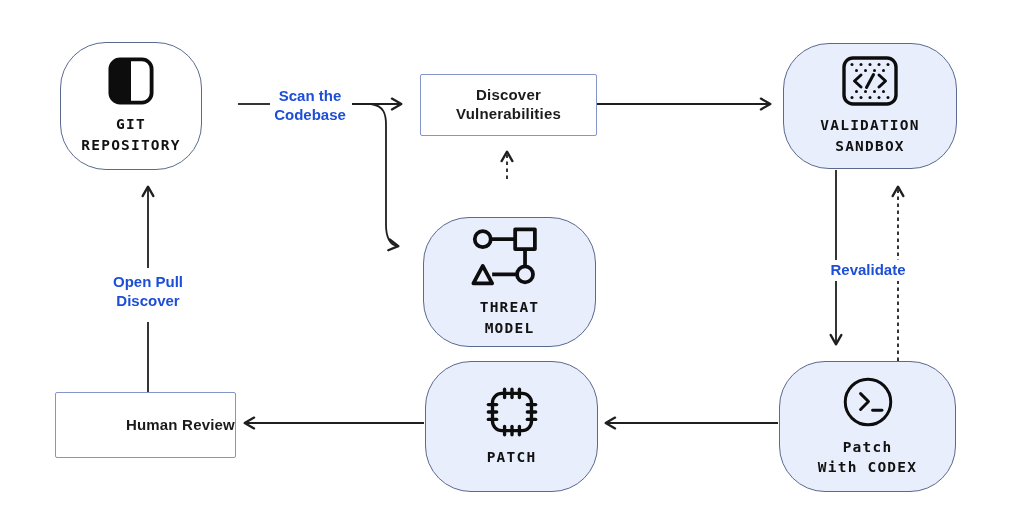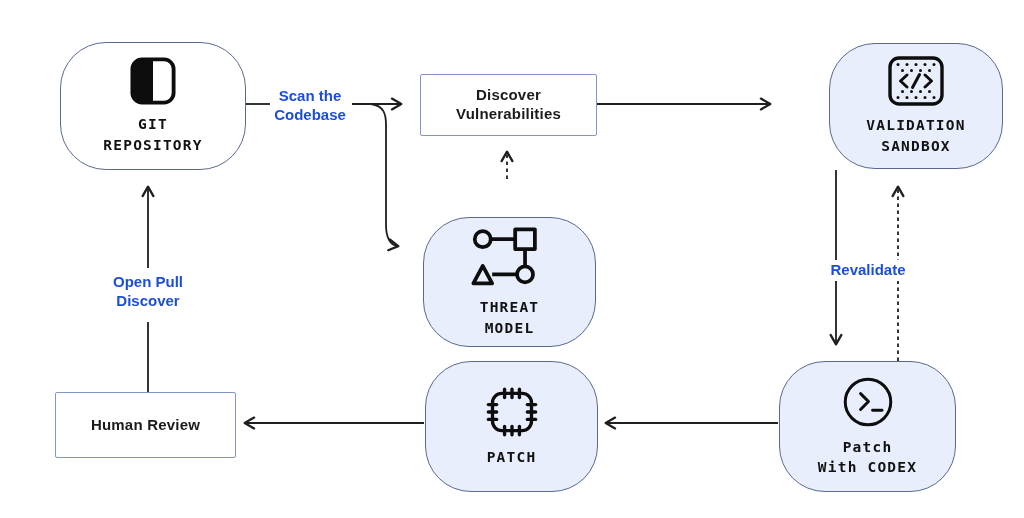--- a/index.html
+++ b/index.html
@@ -47,21 +47,21 @@
       <path d="M597,104 L769,104" marker-end="url(#ah)"></path>
       <path d="M836,170 L836,343" marker-end="url(#ah)"></path>
       <path d="M898,361 L898,188" stroke-dasharray="3.5 3.5" marker-end="url(#ah)"></path>
       <path d="M778,423 L607,423" marker-end="url(#ah)"></path>
       <path d="M424,423 L246,423" marker-end="url(#ah)"></path>
       <path d="M148,392 L148,322"></path>
       <path d="M148,268 L148,188" marker-end="url(#ah)"></path>
     </g>
   </svg>
 
-  <div class="node pill white" style="left:60px;top:42px;width:186px;height:128px;">
+  <div class="node pill white" style="left:60px;top:42px;width:142px;height:128px;">
     <span class="icon-wrap">
       <svg width="46" height="48" viewBox="0 0 48 50">
         <rect x="2.5" y="2.5" width="43" height="45" rx="10" fill="#ffffff" stroke="#0d0d0d" stroke-width="4"></rect>
         <path d="M12.5 2.5 h11.5 v45 H12.5 a10 10 0 0 1 -10 -10 v-25 a10 10 0 0 1 10 -10 z" fill="#0d0d0d"></path>
       </svg>
     </span>
     <div class="mono-label">
       <div>GIT</div>
       <div>REPOSITORY</div>
     </div>
@@ -92,21 +92,21 @@
           <line x1="23" y1="51.5" x2="49.5" y2="51.5"></line>
         </g>
       </svg>
     </span>
     <div class="mono-label">
       <div>THREAT</div>
       <div>MODEL</div>
     </div>
   </div>
 
-  <div class="node pill" style="left:829px;top:43px;width:174px;height:126px;">
+  <div class="node pill" style="left:783px;top:43px;width:174px;height:126px;">
     <span class="icon-wrap">
       <svg width="56" height="50" viewBox="0 0 56 50">
         <rect x="2" y="2" width="52" height="46" rx="9" fill="none" stroke="#0d0d0d" stroke-width="3.4"></rect>
         <g fill="#0d0d0d">
           <circle cx="10" cy="8.5" r="1.5"></circle>
             <circle cx="19" cy="8.5" r="1.5"></circle>
             <circle cx="28" cy="8.5" r="1.5"></circle>
             <circle cx="37" cy="8.5" r="1.5"></circle>
             <circle cx="46" cy="8.5" r="1.5"></circle>
           <circle cx="14.5" cy="14.5" r="1.5"></circle>
@@ -174,21 +174,21 @@
             <line x1="47.5" y1="28" x2="56.5" y2="28"></line>
             <line x1="47.5" y1="36" x2="56.5" y2="36"></line>
         </g>
       </svg>
     </span>
     <div class="mono-label">
       <div>PATCH</div>
     </div>
   </div>
 
-  <div class="node rect" style="left:55px;top:392px;width:181px;height:66px;">
+  <div class="node rect" style="left:55px;top:392px;width:181px;height:66px;align-items:flex-end;">
     <div class="sans-label">
       <div>Human Review</div>
     </div>
   </div>
 
   <div class="edge-label" style="left:98px;top:272px;width:100px;background:transparent;">
     <div>Open Pull</div>
     <div>Discover</div>
   </div>
 

